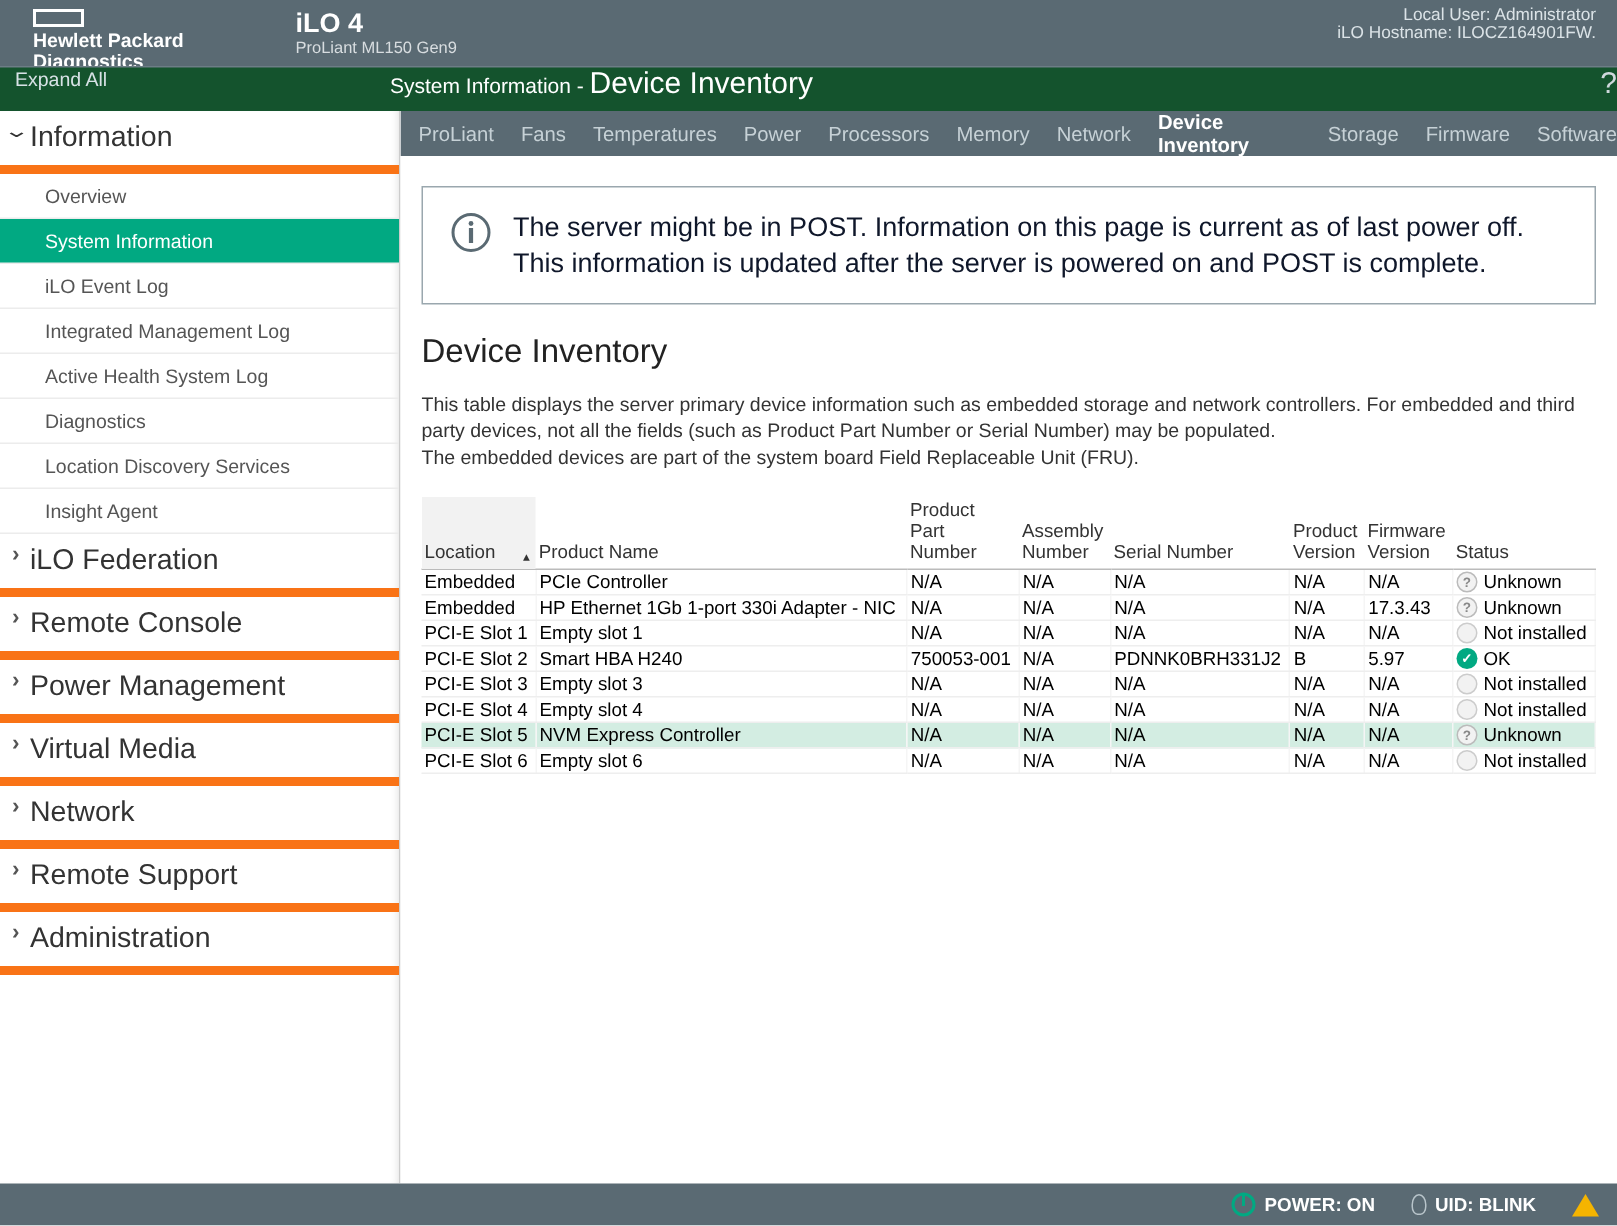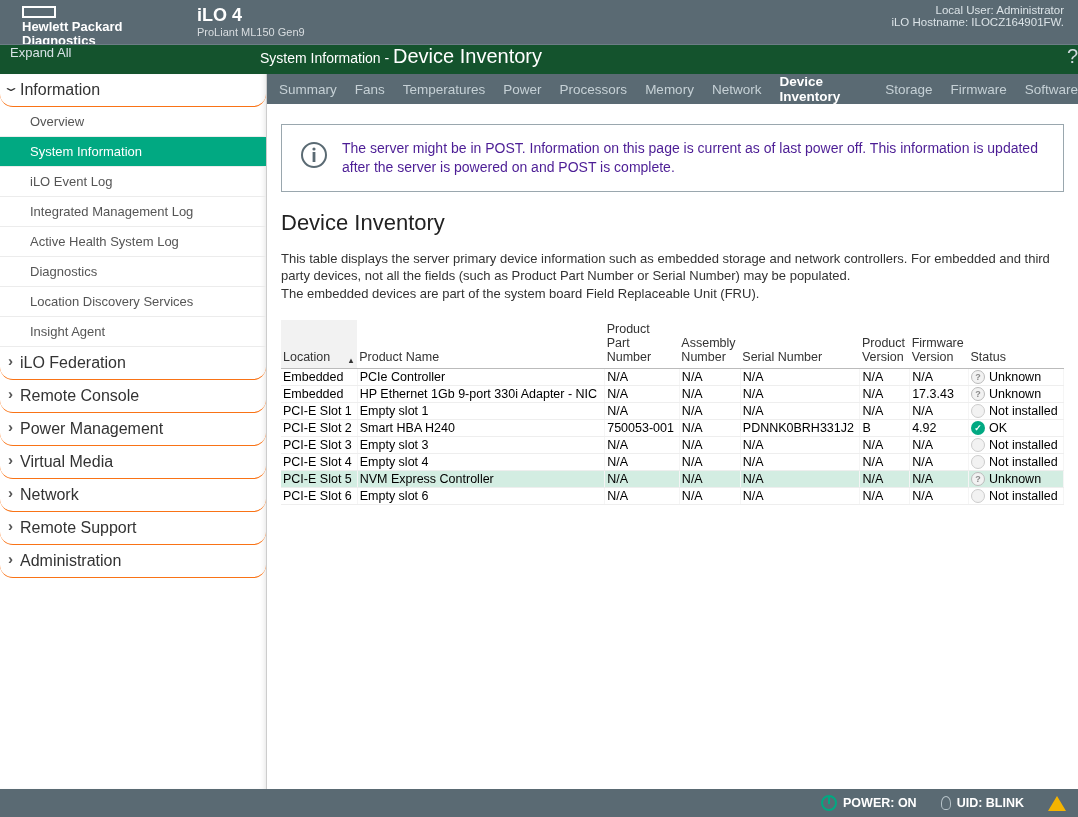--- a/index.html
+++ b/index.html
@@ -24,37 +24,37 @@
   .page-title-wrap { flex:1; display:flex; align-items:baseline; justify-content: space-between; }
   .page-title-text { font-size: 14px; }
   .page-title-big { font-size: 20px; font-weight:400;}
   .help-icon { color:#cfd8dc; font-size: 20px;}
 
   
   .body-wrap { flex:1; display:flex; overflow:hidden; }
 
   
   .sidebar { width: 267px; border-right: 1px solid #ccc; background: #fff; overflow-y:auto; box-shadow: inset -4px 0 6px -4px rgba(0,0,0,0.15);}
-  .nav-section { border-bottom: 1px solid #f97316; padding: 7px 10px 7px 20px; font-size: 16px; color:#333; position:relative; cursor:pointer;border-radius:13px;}
+  .nav-section { border-bottom: 6px solid #f97316; padding: 7px 10px 7px 20px; font-size: 19px; color:#333; position:relative; cursor:pointer;}
   .nav-section.expanded::before { content:"⌄"; position:absolute; left:6px; top:6px; font-size:12px; transform: scaleX(1.8);}
   .nav-section.collapsed::before { content:"›"; position:absolute; left:8px; top:5px; font-size:15px; font-weight:bold; color:#555;}
   .nav-sub { border-bottom: 1px solid #ececec; padding: 7px 10px 7px 30px; font-size: 13px; color:#555; cursor:pointer;}
   .nav-sub.active { background: #01a982; color:#fff;}
   
   
   .tabs-bar { background: #5a6a73; height: 30px; display:flex; align-items:center; padding-left: 12px; gap: 18px;}
   .tabs-bar a { color: #c6d1d6; font-size: 13.5px; text-decoration:none; cursor:pointer;}
   .tabs-bar a.active { color:#fff; font-weight: bold;}
 
   
   .content { flex:1; display:flex; flex-direction:column; overflow:auto; background:#fff;}
   .content-inner { padding: 20px 14px;}
   .info-box { border:1px solid #9aa7ae; padding: 14px 20px 14px 18px; display:flex; align-items:flex-start; gap:14px; margin-bottom: 18px;}
   .info-icon { flex:0 0 auto; margin-top:2px;}
-  .info-text { font-size: 14px; color:#4c1d95; line-height: 1.35;}
+  .info-text { font-size: 18px; color:#0f172a; line-height: 1.35;}
 
   h2.section-title { font-size: 22px; font-weight: 400; color:#222; margin-bottom: 14px;}
   .desc { font-size: 13px; color:#333; line-height:1.35; margin-bottom: 18px;}
 
   
   table.dev { width: 100%; border-collapse: collapse; font-size: 12.5px;}
   table.dev th { text-align:left; font-weight: normal; color:#333; padding: 2px 4px 4px 2px; border-bottom: 1px solid #bbb; vertical-align: bottom; background:#fff;}
   table.dev th.sorted { background:#f2f2f2; position:relative;}
   table.dev th.sorted::after { content:"▴"; position:absolute; right:4px; bottom:3px; font-size:9px;}
   table.dev td { padding: 1px 4px 1px 2px; border-bottom: 1px solid #eee; border-right: 1px solid #f5f5f5; white-space: nowrap;}
@@ -126,21 +126,21 @@
       <div class="nav-section collapsed">Remote Console</div>
       <div class="nav-section collapsed">Power Management</div>
       <div class="nav-section collapsed">Virtual Media</div>
       <div class="nav-section collapsed">Network</div>
       <div class="nav-section collapsed">Remote Support</div>
       <div class="nav-section collapsed">Administration</div>
     </div>
 
   <div class="content">
     <div class="tabs-bar" id="tabs">
-        <a>Summary</a>
+        <a>ProLiant</a>
         <a>Fans</a>
         <a>Temperatures</a>
         <a>Power</a>
         <a>Processors</a>
         <a>Memory</a>
         <a>Network</a>
         <a class="active">Device Inventory</a>
         <a>Storage</a>
         <a>Firmware</a>
         <a>Software</a>
@@ -185,21 +185,21 @@
               <td>N/A</td>
               <td>
                 <div class="status-cell">
                   <span class="status-icon st-unknown">?</span>
                   <span>Unknown</span>
                 </div>
               </td>
             </tr>
             <tr>
               <td>Embedded</td>
-              <td>HP Ethernet 1Gb 9-port 330i Adapter - NIC</td>
+              <td>HP Ethernet 1Gb 1-port 330i Adapter - NIC</td>
               <td>N/A</td>
               <td>N/A</td>
               <td>N/A</td>
               <td>N/A</td>
               <td>17.3.43</td>
               <td>
                 <div class="status-cell">
                   <span class="status-icon st-unknown">?</span>
                   <span>Unknown</span>
                 </div>
@@ -220,21 +220,21 @@
                 </div>
               </td>
             </tr>
             <tr>
               <td>PCI-E Slot 2</td>
               <td>Smart HBA H240</td>
               <td>750053-001</td>
               <td>N/A</td>
               <td>PDNNK0BRH331J2</td>
               <td>B</td>
-              <td>4.92</td>
+              <td>5.97</td>
               <td>
                 <div class="status-cell">
                   <span class="status-icon st-ok">✓</span>
                   <span>OK</span>
                 </div>
               </td>
             </tr>
             <tr>
               <td>PCI-E Slot 3</td>
               <td>Empty slot 3</td>

